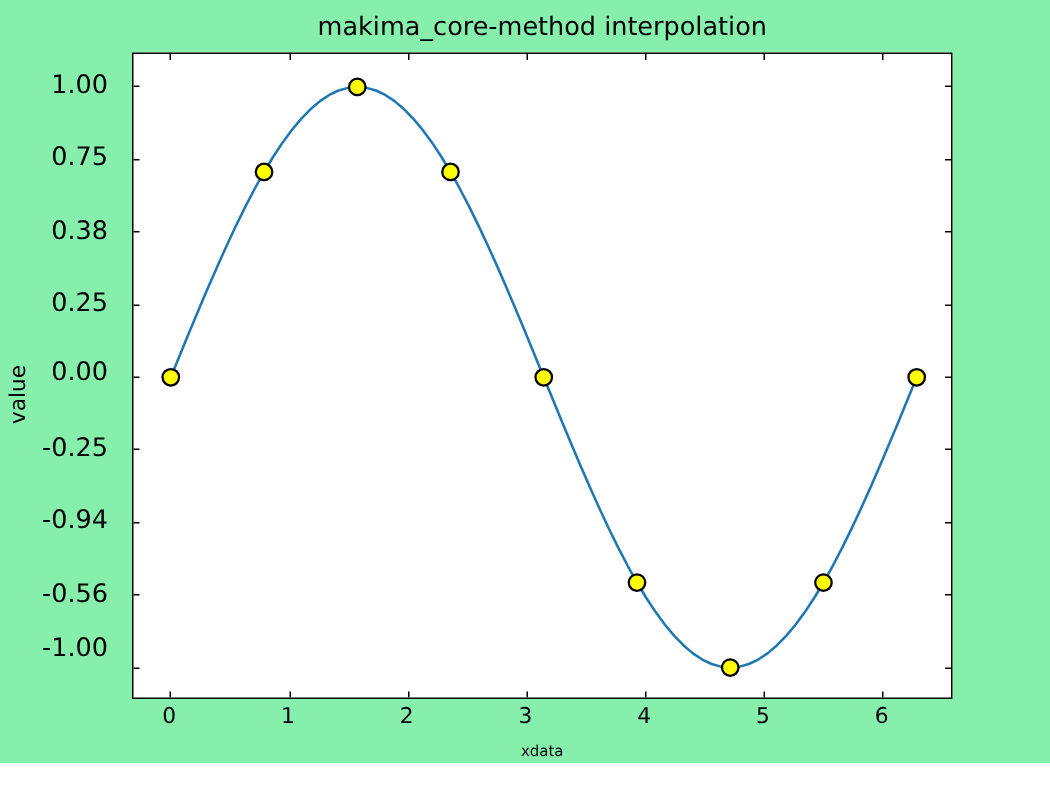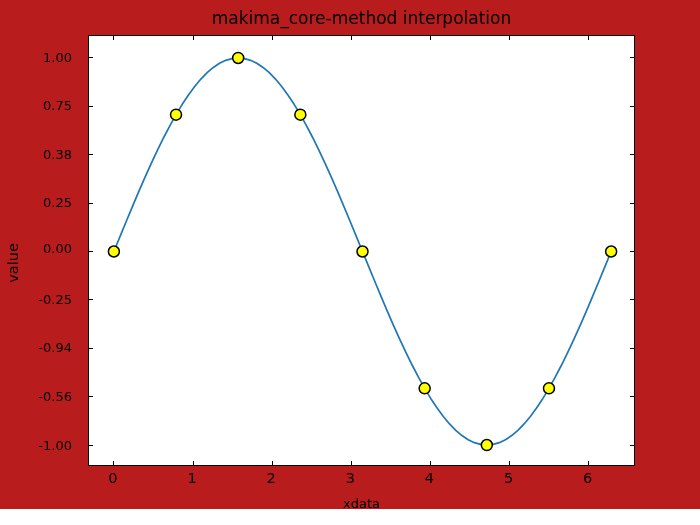--- a/index.html
+++ b/index.html
@@ -8,21 +8,21 @@
     padding: 0;
     background: #ffffff;
   }
   body {
     font-family: "DejaVu Sans", sans-serif;
   }
   #figure {
     position: relative;
     width: 700px;
     height: 509px;
-    background: #b91c1c;
+    background: #86efac;
     overflow: hidden;
     text-decoration: underline;
   }
   #chart-title {
     position: absolute;
     left: 88px;
     top: 8px;
     width: 547px;
     text-align: center;
     font-size: 17px;
@@ -44,21 +44,21 @@
     left: 0;
     top: 0;
     width: 547px;
     height: 431px;
     display: block;
   }
   .tick-label-y {
     position: absolute;
     right: 0;
     text-align: center;
-    font-size: 13px;
+    font-size: 17px;
     color: #000000;
     white-space: nowrap;
     transform: translateY(-50%);
   }
   #y-tick-labels {
     position: absolute;
     left: 18px;
     top: 35px;
     width: 62px;
     height: 431px;
@@ -80,21 +80,21 @@
     color: #000000;
     white-space: nowrap;
     transform: translateX(-50%);
   }
   #xlabel {
     position: absolute;
     left: 88px;
     top: 496px;
     width: 547px;
     text-align: center;
-    font-size: 13px;
+    font-size: 10px;
     color: #000000;
   }
   #ylabel {
     position: absolute;
     left: 0px;
     top: 0px;
     width: 26px;
     height: 525px;
     display: flex;
     align-items: center;
@@ -118,21 +118,21 @@
 
 <div id="figure">
 
   <div id="chart-title">makima_core-method interpolation</div>
 
   <div id="ylabel">
     <span>value</span>
   </div>
 
   <div id="y-tick-labels">
-      <div class="tick-label-y" style="top: 410px; margin-left: 40px;">-1.00</div>
+      <div class="tick-label-y" style="top: 397px; margin-left: 40px;">-1.00</div>
       <div class="tick-label-y" style="top: 360.65px;">-0.56</div>
       <div class="tick-label-y" style="top: 312.27px;">-0.94</div>
       <div class="tick-label-y" style="top: 263.88px;">-0.25</div>
       <div class="tick-label-y" style="top: 213px;">0.00</div>
       <div class="tick-label-y" style="top: 167.12px; margin-left: 16px;">0.25</div>
       <div class="tick-label-y" style="top: 118.73px;">0.38</div>
       <div class="tick-label-y" style="top: 70.35px;">0.75</div>
       <div class="tick-label-y" style="top: 21.97px;">1.00</div>
     </div>
 

